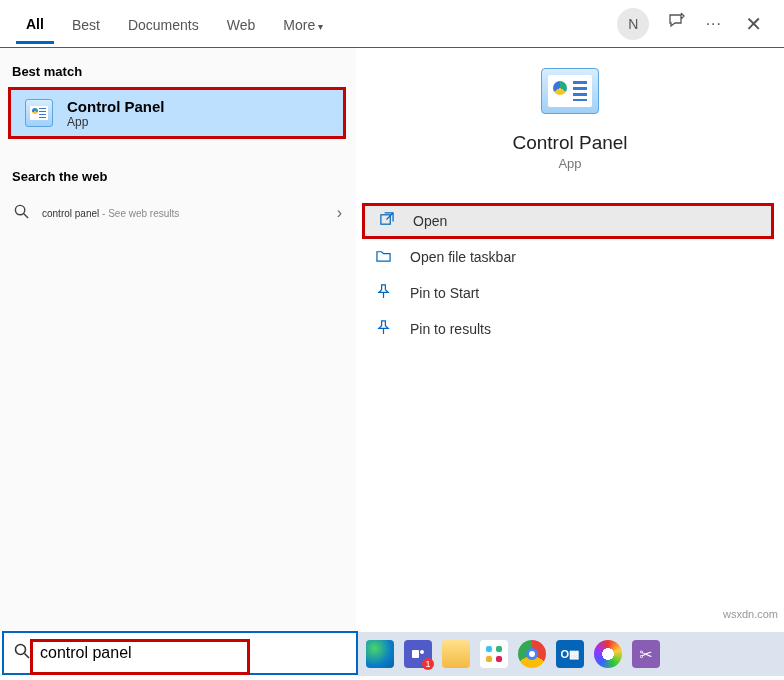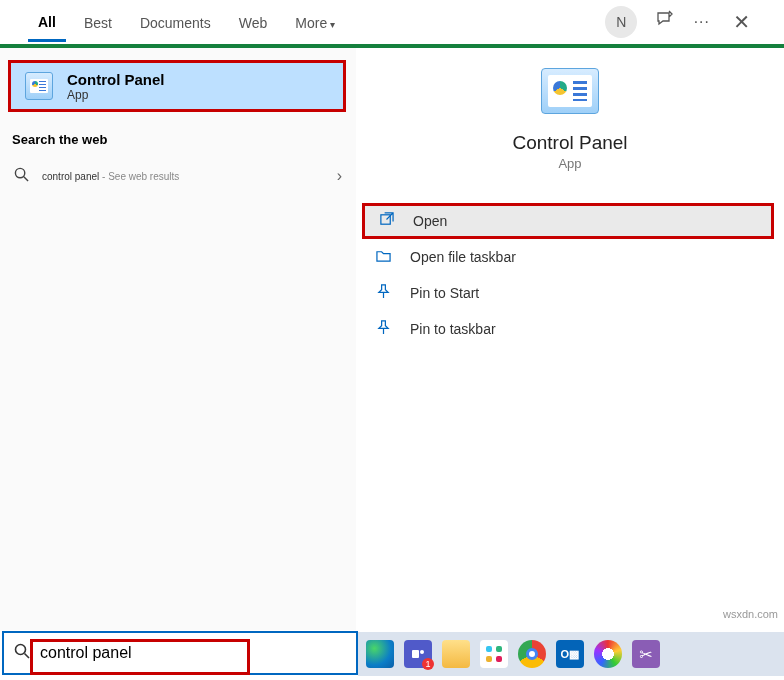--- a/index.html
+++ b/index.html
@@ -1,17 +1,17 @@
 <!DOCTYPE html>
 <html><head>
 <meta charset="utf-8">
 <style>
 * { margin:0; padding:0; box-sizing:border-box; font-family:"Segoe UI",sans-serif; }
 body { width:784px; height:680px; background:#fff; overflow:hidden; position:relative; }
-.top-tabs { display:flex; align-items:center; height:48px; padding:0 28px; border-bottom:4px solid #15803d;}
+.top-tabs { display:flex; align-items:center; height:48px; padding:0 16px; border-bottom:1px solid #15803d;}
 .tab { font-size:14px; color:#555; padding:12px 10px 10px; margin-right:8px; cursor:pointer;}
 .tab.active { color:#000; font-weight:600; border-bottom:3px solid #0067c0; padding-bottom:9px;}
 .tab.more::after { content:" ▾"; font-size:10px; color:#555;}
 .top-right { margin-left:auto; display:flex; align-items:center; gap:18px;}
 .avatar { width:32px; height:32px; border-radius:50%; background:#e8e8e8; display:flex; align-items:center; justify-content:center; font-size:14px; color:#555;}
 .icon-btn { color:#555; cursor:pointer; font-size:16px;}
 .close-x { font-size:20px; color:#555; cursor:pointer; padding:0 6px;}
 .main { display:flex; height:582px;}
 .left { width:356px; background:#fafafa; padding-top:10px;}
 .right { flex:1; background:#fff; padding-top:20px; position:relative;}
@@ -76,30 +76,31 @@
           <path d="M3 3h11v8H8l-4 3v-3H3z M14 1l3 3-3 3" fill="none" stroke="#555" stroke-width="1.3"></path>
         </svg>
     </div>
     <div class="icon-btn">···</div>
     <div class="close-x">✕</div>
   </div>
 </div>
 
 <div class="main">
   <div class="left">
+    <div class="section-h">Best match</div>
     <div class="best-row">
       <div class="cp-small">
           <div class="cp-small-inner"></div>
         </div>
       <div>
         <div class="best-title">Control Panel</div>
         <div class="best-sub">App</div>
       </div>
     </div>
-    <div class="section-h" style="margin-top:14px">Search the web</div>
+    <div class="section-h" style="margin-top:24px">Search the web</div>
     <div class="web-row">
       <div class="search-glyph">
         <svg width="15" height="15" viewBox="0 0 16 16">
             <circle cx="6.5" cy="6.5" r="5" fill="none" stroke="#444" stroke-width="1.5"></circle>
             <line x1="10.5" y1="10.5" x2="15" y2="15" stroke="#444" stroke-width="1.5"></line>
           </svg>
       </div>
       <span class="web-text"><span>control panel</span><span class="web-suffix"> - See web results</span></span>
       <span class="chev">›</span>
     </div>
@@ -130,21 +131,21 @@
       <div class="action">
         <span class="action-ico"><svg width="15" height="15" viewBox="0 0 16 16">
               <path d="M6 1h4v5l3 3H3l3-3z M8 9v6" fill="none" stroke="#0067c0" stroke-width="1.3"></path>
             </svg></span>
         <span>Pin to Start</span>
       </div>
       <div class="action">
         <span class="action-ico"><svg width="15" height="15" viewBox="0 0 16 16">
               <path d="M6 1h4v5l3 3H3l3-3z M8 9v6" fill="none" stroke="#0067c0" stroke-width="1.3"></path>
             </svg></span>
-        <span>Pin to taskbar</span>
+        <span>Pin to results</span>
       </div>
     </div>
   </div>
 </div>
 
 <div class="bottom">
   <div class="search-wrap">
     <span class="search-glyph2">
       <svg width="16" height="16" viewBox="0 0 16 16">
           <circle cx="6.5" cy="6.5" r="5" fill="none" stroke="#333" stroke-width="1.6"></circle>

